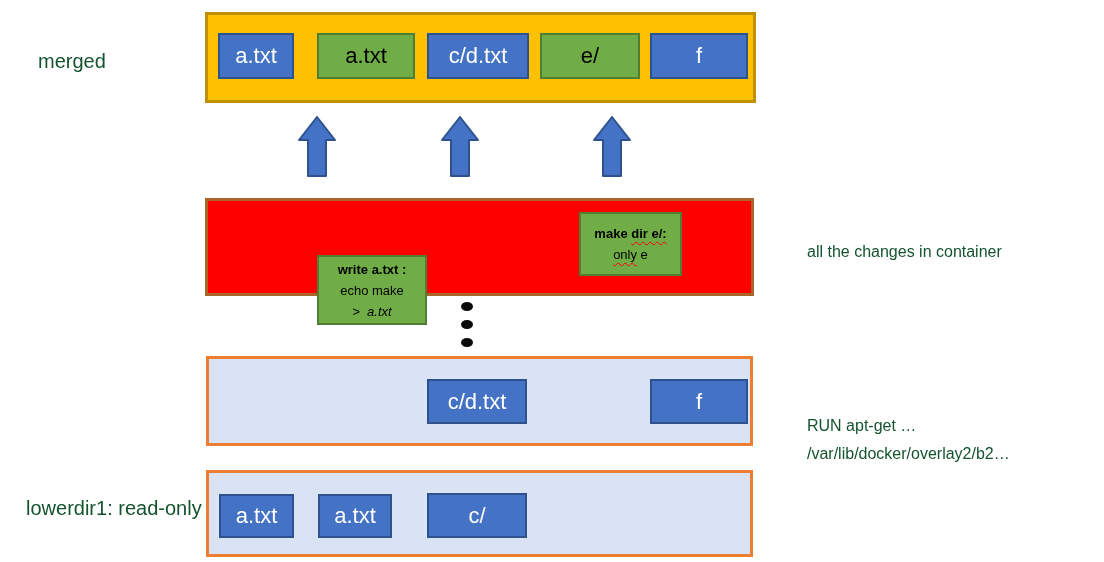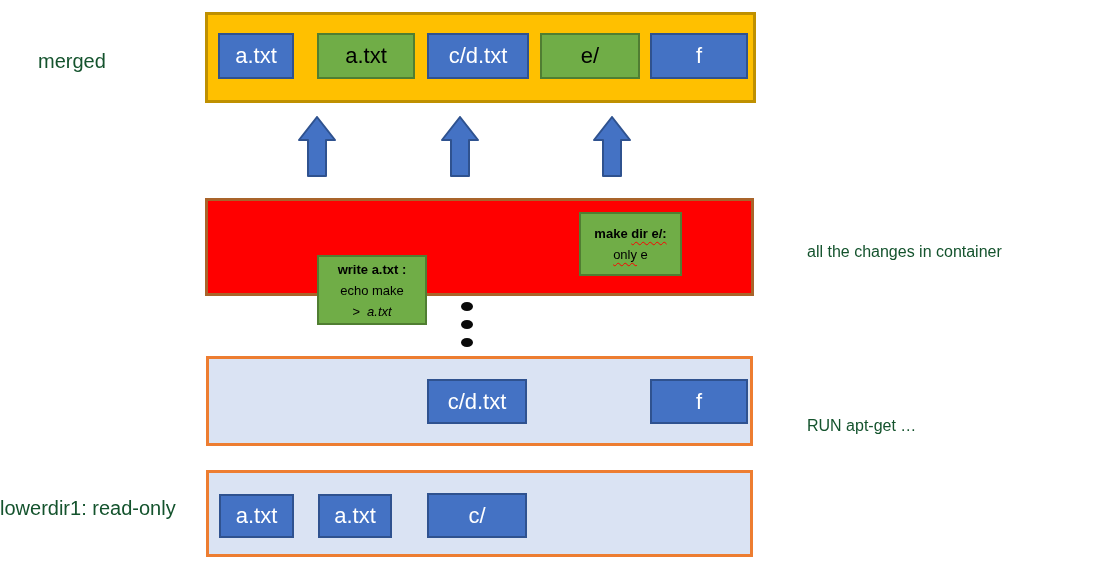--- a/index.html
+++ b/index.html
@@ -38,21 +38,21 @@
 </style>
 </head>
 <body>
 
 <div id="stage">
 
   <div class="abs layer-label" style="left:38px;top:50px;">merged</div>
 
 
 
-  <div class="abs layer-label" style="left:0;top:497px;">lowerdir1: read-only</div>
+  <div class="abs layer-label" style="left:26px;top:497px;">lowerdir1: read-only</div>
 
   <div class="abs merged-box" style="left:205px;top:12px;width:551px;height:91px;"></div>
   <div class="abs cell cell-blue" style="left:218px;top:33px;width:76px;height:46px;">a.txt</div>
   <div class="abs cell cell-green" style="left:317px;top:33px;width:98px;height:46px;">a.txt</div>
   <div class="abs cell cell-blue" style="left:427px;top:33px;width:102px;height:46px;">c/d.txt</div>
   <div class="abs cell cell-green" style="left:540px;top:33px;width:100px;height:46px;">e/</div>
   <div class="abs cell cell-blue" style="left:650px;top:33px;width:98px;height:46px;">f</div>
 
   <div class="abs" style="left:298px;top:116px;">
     <svg class="arrow-svg" width="38" height="61" viewBox="0 0 38 61">
@@ -95,16 +95,17 @@
   <div class="abs cell cell-blue" style="left:219px;top:494px;width:75px;height:44px;">a.txt</div>
   <div class="abs cell cell-blue" style="left:318px;top:494px;width:74px;height:44px;">a.txt</div>
   <div class="abs cell cell-blue" style="left:427px;top:493px;width:100px;height:45px;">c/</div>
 
   <div class="abs note" style="left:807px;top:238px;">
     <div>all the changes in container</div>
   </div>
 
   <div class="abs note" style="left:807px;top:396px;margin-top:16px;">
     <div>RUN apt-get …</div>
+    <div>/var/lib/docker/overlay2/b2…</div>
   </div>
 
 
 </div>
 
 </body></html>

